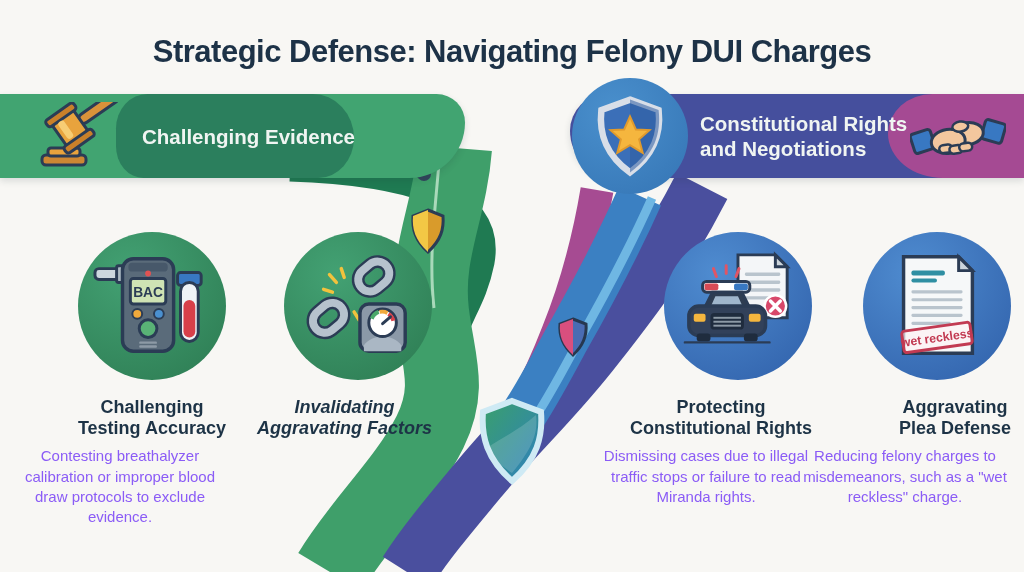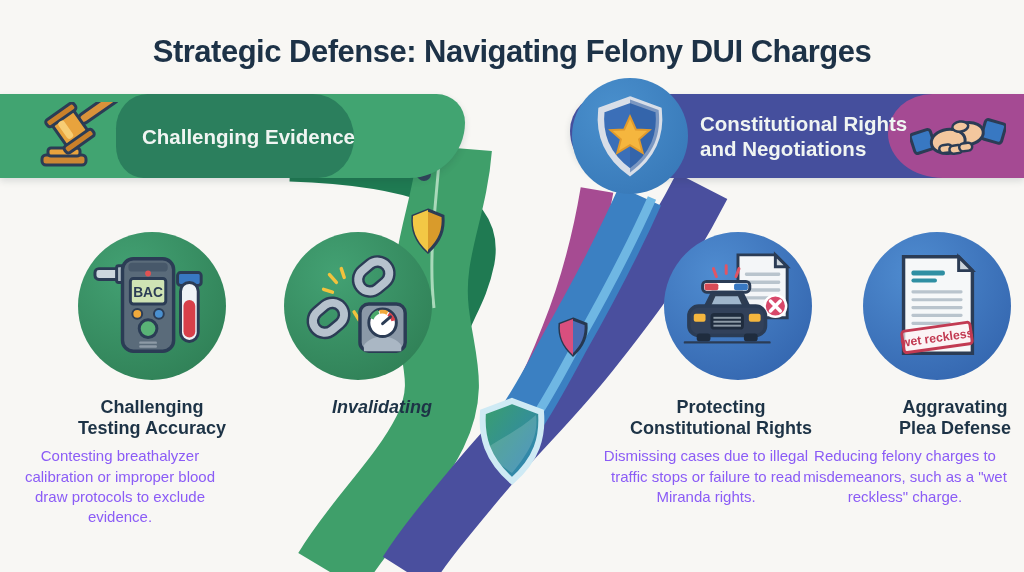--- a/index.html
+++ b/index.html
@@ -205,20 +205,21 @@
         <path d="M66,100 C74,88 96,88 104,100 L104,106 L66,106 Z" fill="#aab7c4"></path>
         <circle cx="85" cy="77" r="14" fill="#ffffff" stroke="#2b3c55" stroke-width="3"></circle>
         <path d="M74,73 A12,12 0 0,1 81,66" fill="none" stroke="#4aa86a" stroke-width="4"></path>
         <path d="M82,66 A12,12 0 0,1 90,67" fill="none" stroke="#f0a93c" stroke-width="4"></path>
         <path d="M91,68 A12,12 0 0,1 96,75" fill="none" stroke="#d8404a" stroke-width="4"></path>
         <line x1="85" y1="78" x2="93" y2="71" stroke="#2b3c55" stroke-width="3" stroke-linecap="round"></line>
       </svg>
     </div>
     <h3>
       <span>Invalidating</span><br>
+      <span>Aggravating Factors</span>
     </h3>
   </div>
 
   <div class="card card-3">
     <div class="icon-circle circle-blue">
       <svg width="118" height="118" viewBox="0 0 120 120">
         <path d="M60,8 L98,8 L110,20 L110,72 L60,72 Z" fill="#f4f6f8" stroke="#2b3c55" stroke-width="3"></path>
         <path d="M98,8 L98,20 L110,20 Z" fill="#ccd5dc" stroke="#2b3c55" stroke-width="3"></path>
         <g fill="#b9c4cd">
           <rect x="67" y="26" width="36" height="3.5" rx="1.5"></rect>

